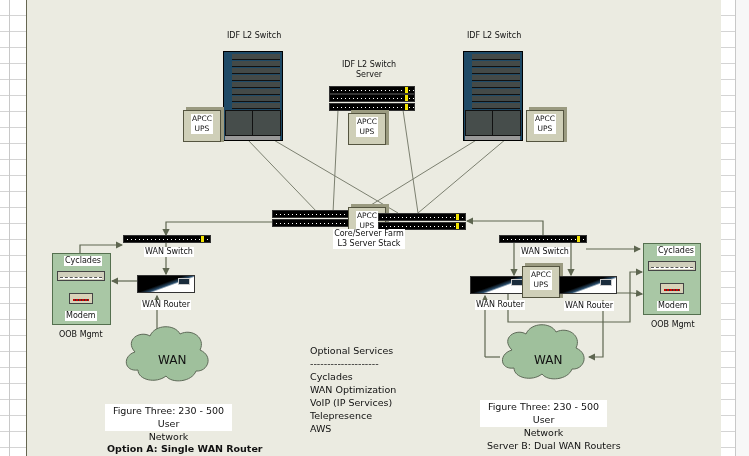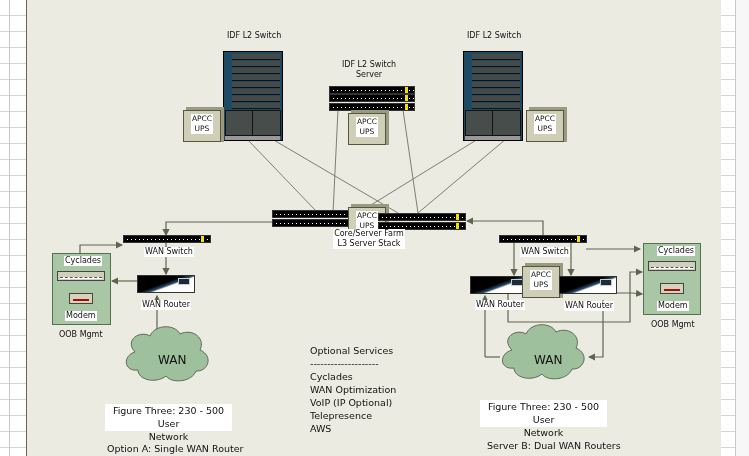--- a/index.html
+++ b/index.html
@@ -202,28 +202,28 @@
   <div class="cyclades-dev" style="left:4px;top:17px;width:46px;"></div>
   <div class="modem-dev" style="left:16px;top:39px;"></div>
   <div class="label" style="left:12px;top:57px;">Modem</div>
 </div>
 <div class="label plain" style="left:58px;top:330px;">OOB Mgmt</div>
 <div class="cloud-label" style="left:158px;top:353px;">WAN</div>
 <div class="caption" style="left:105px;top:404px;width:127px;height:27px;">
   <div>Figure Three: 230 - 500 User</div>
     <div>Network</div>
 </div>
-<div class="text-block" style="left:107px;top:442px;">Option A: Single WAN Router</div>
+<div class="text-block" style="left:107px;top:442px;font-weight:bold;">Option A: Single WAN Router</div>
 
 <div class="text-block" style="left:310px;top:344px;">
   <div>Optional Services</div>
   <div>--------------------</div>
   <div>Cyclades</div>
   <div>WAN Optimization</div>
-  <div>VoIP (IP Optional)</div>
+  <div>VoIP (IP Services)</div>
   <div>Telepresence</div>
   <div>AWS</div>
 </div>
 
 <div class="rack" style="left:499px;top:235px;width:86px;"></div>
 <div class="label" style="left:520px;top:247px;">WAN Switch</div>
 <div class="router" style="left:470px;top:276px;"></div>
 <div class="label" style="left:475px;top:300px;">WAN Router</div>
 <div class="ups" style="left:522px;top:266px;">
   <div class="inner">

